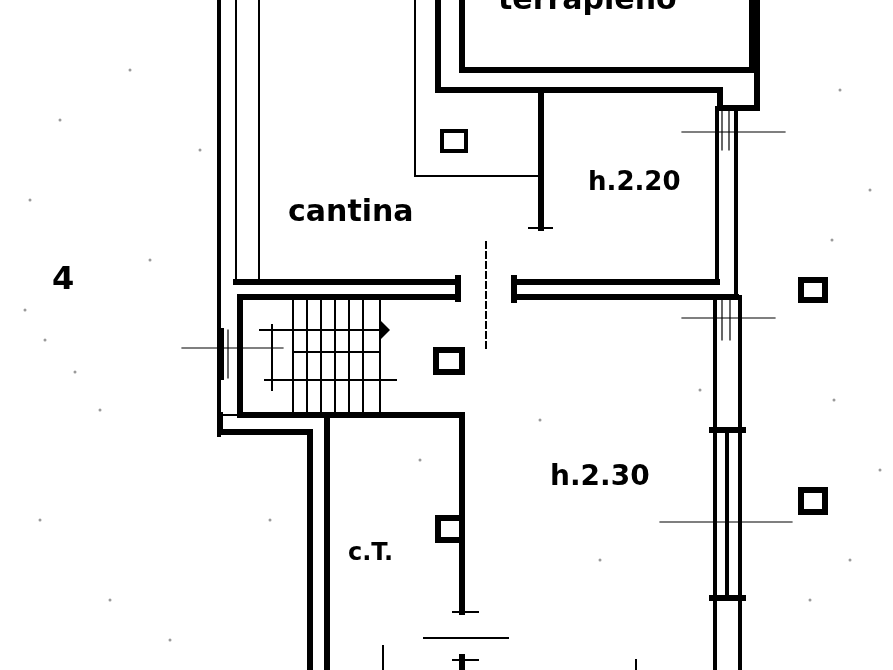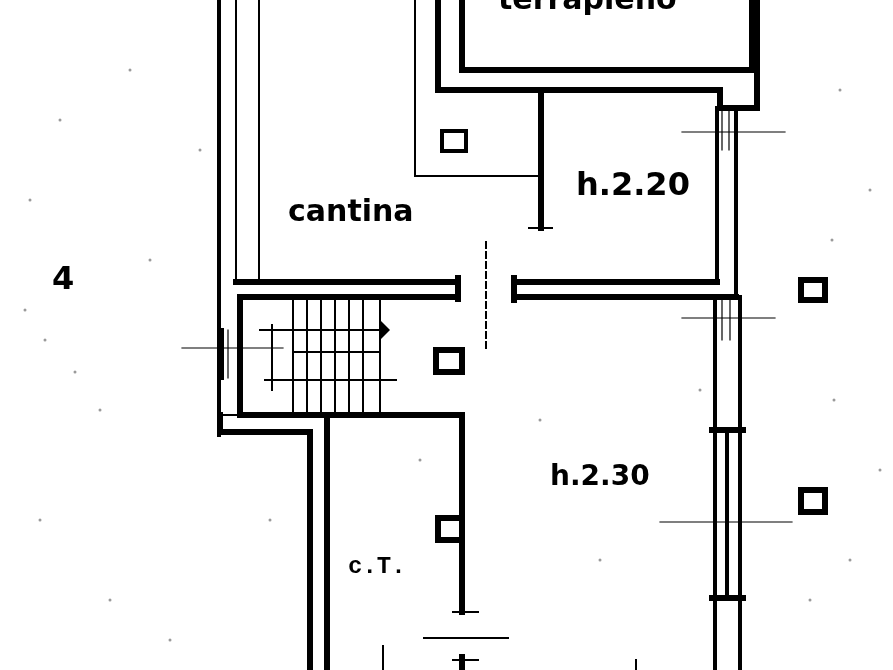--- a/index.html
+++ b/index.html
@@ -144,16 +144,16 @@
         <rect x="6" y="4" width="24" height="22" class="w thick"></rect>
       </g>
     <g transform="translate(434,515)">
         <rect x="4" y="3" width="24" height="22" class="w thick"></rect>
       </g>
   </g>
 </svg>
 
 <div class="label" style="left:498px; top:-16px; font-size:30px;">terrapieno</div>
 <div class="label" style="left:288px; top:196px; font-size:30px;">cantina</div>
-<div class="label" style="left:576px; top:168px; font-size:32px;">h.2.20</div>
+<div class="label" style="left:588px; top:168px; font-size:26px;">h.2.20</div>
 <div class="label" style="left:518px; top:462px; font-size:28px;margin-left:32px;">h.2.30</div>
-<div class="label" style="left:348px; top:555px; font-size:24px;font-family:Liberation Mono, monospace;">c.T.</div>
+<div class="label" style="left:348px; top:540px; font-size:24px;">c.T.</div>
 <div class="label" style="left:52px; top:262px; font-size:32px;">4</div>
 
 </body></html>

